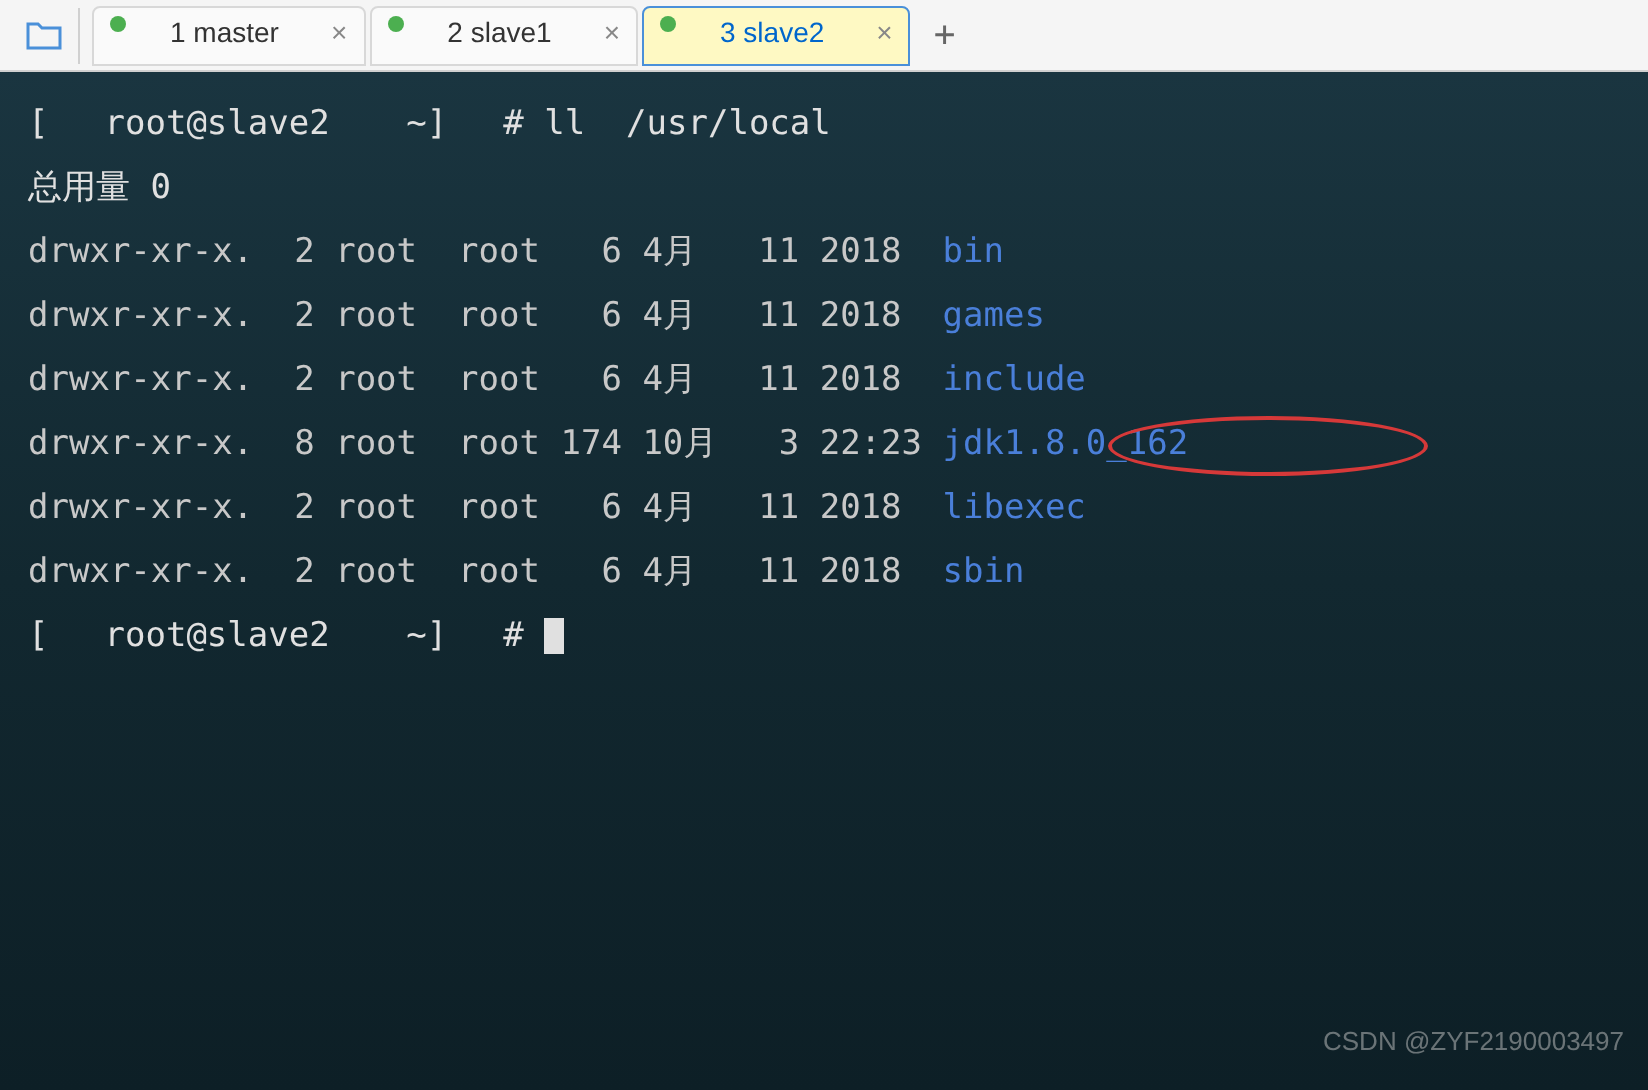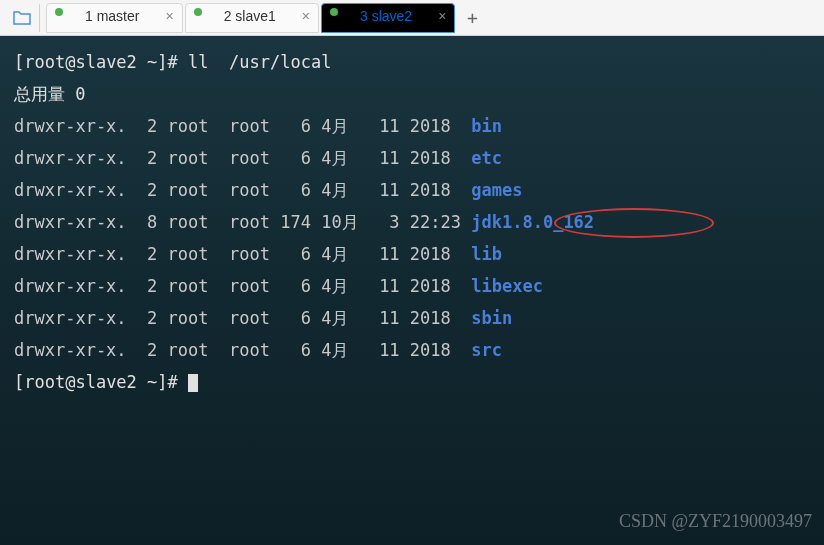--- a/index.html
+++ b/index.html
@@ -36,21 +36,21 @@
       border: 1px solid #d8d8d8;
       border-radius: 4px 4px 0 0;
       height: 30px;
       font-size: 14px;
       font-family: Arial, sans-serif;
       color: #333;
       cursor: pointer;
       gap: 22px;
     }
     .tab.active {
-      background: #000000;
+      background: #fef9c3;
       border-color: #4a90d9;
       color: #0066cc;
     }
     .tab-dot {
       width: 8px;
       height: 8px;
       border-radius: 50%;
       background: #4caf50;
     }
     .tab-close {
@@ -72,42 +72,42 @@
       background: linear-gradient(180deg, #1a3540 0%, #122830 50%, #0d1f26 100%);
       height: calc(545px - 36px);
       padding: 10px 14px;
       font-size: 17px;
       line-height: 32px;
       position: relative;
       font-family: "Consolas", "DejaVu Sans Mono", monospace;
     }
     .line { white-space: pre; color: #c8c8c8; }
     .prompt-brackets { color: #e0e0e0; }
-    .prompt-text { color: #e0e0e0; }
+    .prompt-text { color: #e0e0e0; margin-left: 28px; }
     .cmd { color: #e0e0e0; text-align: center; }
     .perms, .ln, .owner, .size, .date { color: #c8c8c8; }
-    .dirname { color: #4a7fd9; font-weight: bold; }
+    .dirname { color: #4a7fd9; font-weight: normal; }
     .total { color: #e0e0e0; }
     .circle {
       position: absolute;
       border: 2px solid #d63939;
       border-radius: 50%;
       width: 160px;
       height: 30px;
       left: 554px;
       top: 172px;
       pointer-events: none;
     }
     .watermark {
       position: absolute;
       right: 12px;
       bottom: 8px;
       color: rgba(200,200,200,0.5);
-      font-size: 18px;
-      font-family: Liberation Serif, serif;
+      font-size: 13px;
+      font-family: Liberation Sans, sans-serif;
     }
     .cursor-block {
       display: inline-block;
       width: 10px;
       height: 18px;
       background: #e0e0e0;
       vertical-align: middle;
     }
   </style>
 </head>
@@ -135,24 +135,22 @@
     <span class="tab-close">×</span>
   </div>
   <div class="tab-add">+</div>
 </div>
 
 <div class="terminal">
   <div class="line"><span class="prompt-brackets">[</span><span class="prompt-text">root@slave2</span><span class="prompt-brackets"> </span><span class="prompt-text">~</span><span class="prompt-brackets">]</span><span class="prompt-text">#</span> <span class="cmd">ll  /usr/local</span></div>
   <div class="line total">总用量 0</div>
   <div id="listing">
       <div class="line"><span class="perms">drwxr-xr-x.</span> <span class="ln"> 2</span> <span class="owner">root</span>  <span class="owner">root</span> <span class="size">  6</span> <span class="date">4月   11 2018 </span> <span class="dirname">bin</span></div>
-      <div class="line"><span class="perms">drwxr-xr-x.</span> <span class="ln"> 2</span> <span class="owner">root</span>  <span class="owner">root</span> <span class="size">  6</span> <span class="date">4月   11 2018 </span> <span class="dirname">etc</span></div>
       <div class="line"><span class="perms">drwxr-xr-x.</span> <span class="ln"> 2</span> <span class="owner">root</span>  <span class="owner">root</span> <span class="size">  6</span> <span class="date">4月   11 2018 </span> <span class="dirname">games</span></div>
+      <div class="line"><span class="perms">drwxr-xr-x.</span> <span class="ln"> 2</span> <span class="owner">root</span>  <span class="owner">root</span> <span class="size">  6</span> <span class="date">4月   11 2018 </span> <span class="dirname">include</span></div>
       <div class="line"><span class="perms">drwxr-xr-x.</span> <span class="ln"> 8</span> <span class="owner">root</span>  <span class="owner">root</span> <span class="size">174</span> <span class="date">10月   3 22:23</span> <span class="dirname">jdk1.8.0_162</span></div>
-      <div class="line"><span class="perms">drwxr-xr-x.</span> <span class="ln"> 2</span> <span class="owner">root</span>  <span class="owner">root</span> <span class="size">  6</span> <span class="date">4月   11 2018 </span> <span class="dirname">lib</span></div>
       <div class="line"><span class="perms">drwxr-xr-x.</span> <span class="ln"> 2</span> <span class="owner">root</span>  <span class="owner">root</span> <span class="size">  6</span> <span class="date">4月   11 2018 </span> <span class="dirname">libexec</span></div>
       <div class="line"><span class="perms">drwxr-xr-x.</span> <span class="ln"> 2</span> <span class="owner">root</span>  <span class="owner">root</span> <span class="size">  6</span> <span class="date">4月   11 2018 </span> <span class="dirname">sbin</span></div>
-      <div class="line"><span class="perms">drwxr-xr-x.</span> <span class="ln"> 2</span> <span class="owner">root</span>  <span class="owner">root</span> <span class="size">  6</span> <span class="date">4月   11 2018 </span> <span class="dirname">src</span></div>
     </div>
   <div class="line"><span class="prompt-brackets">[</span><span class="prompt-text">root@slave2</span><span class="prompt-brackets"> </span><span class="prompt-text">~</span><span class="prompt-brackets">]</span><span class="prompt-text">#</span> <span class="cursor-block"></span></div>
   <div class="circle"></div>
   <div class="watermark">CSDN @ZYF2190003497</div>
 </div>
 
 </body></html>

